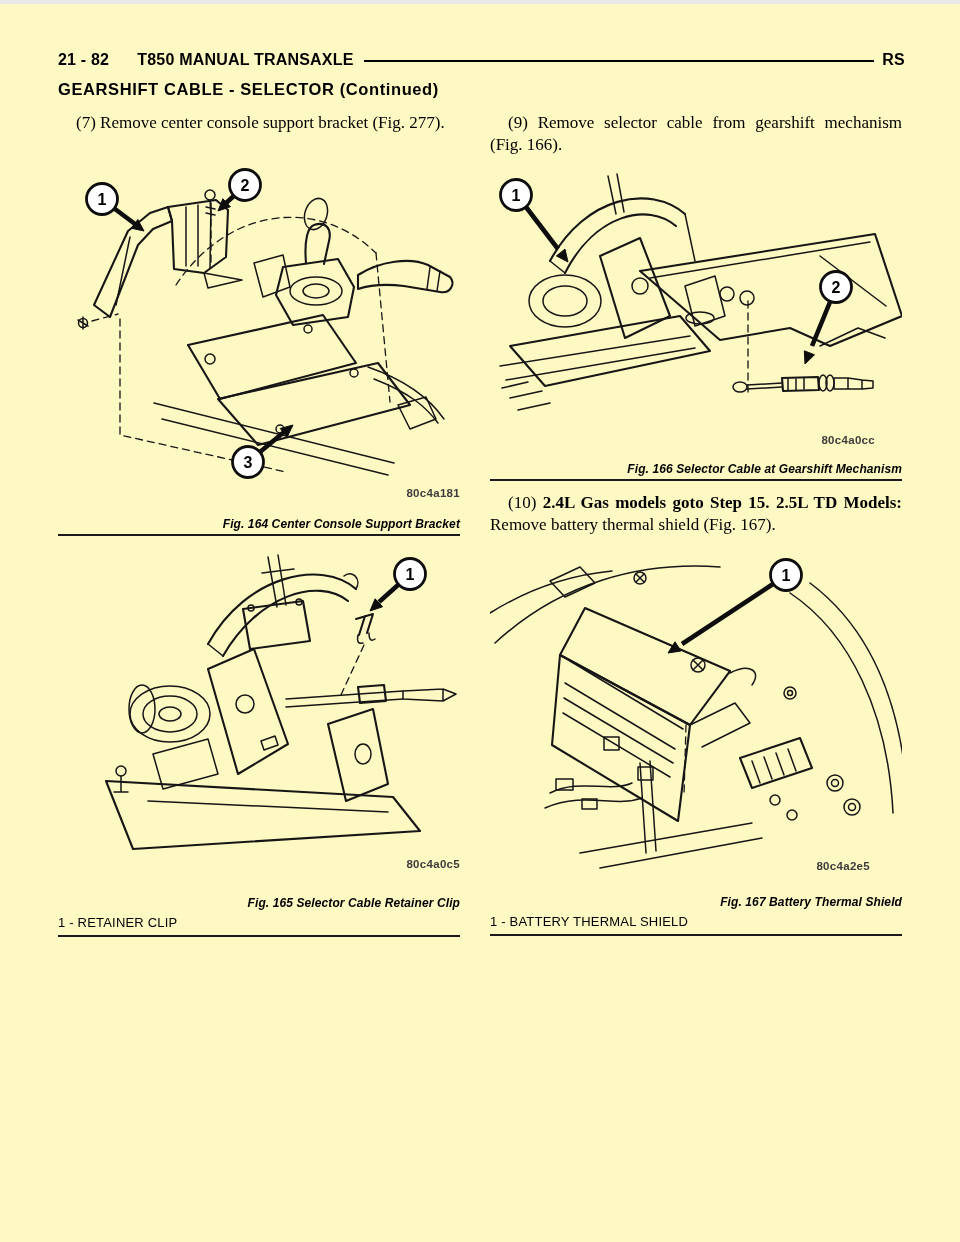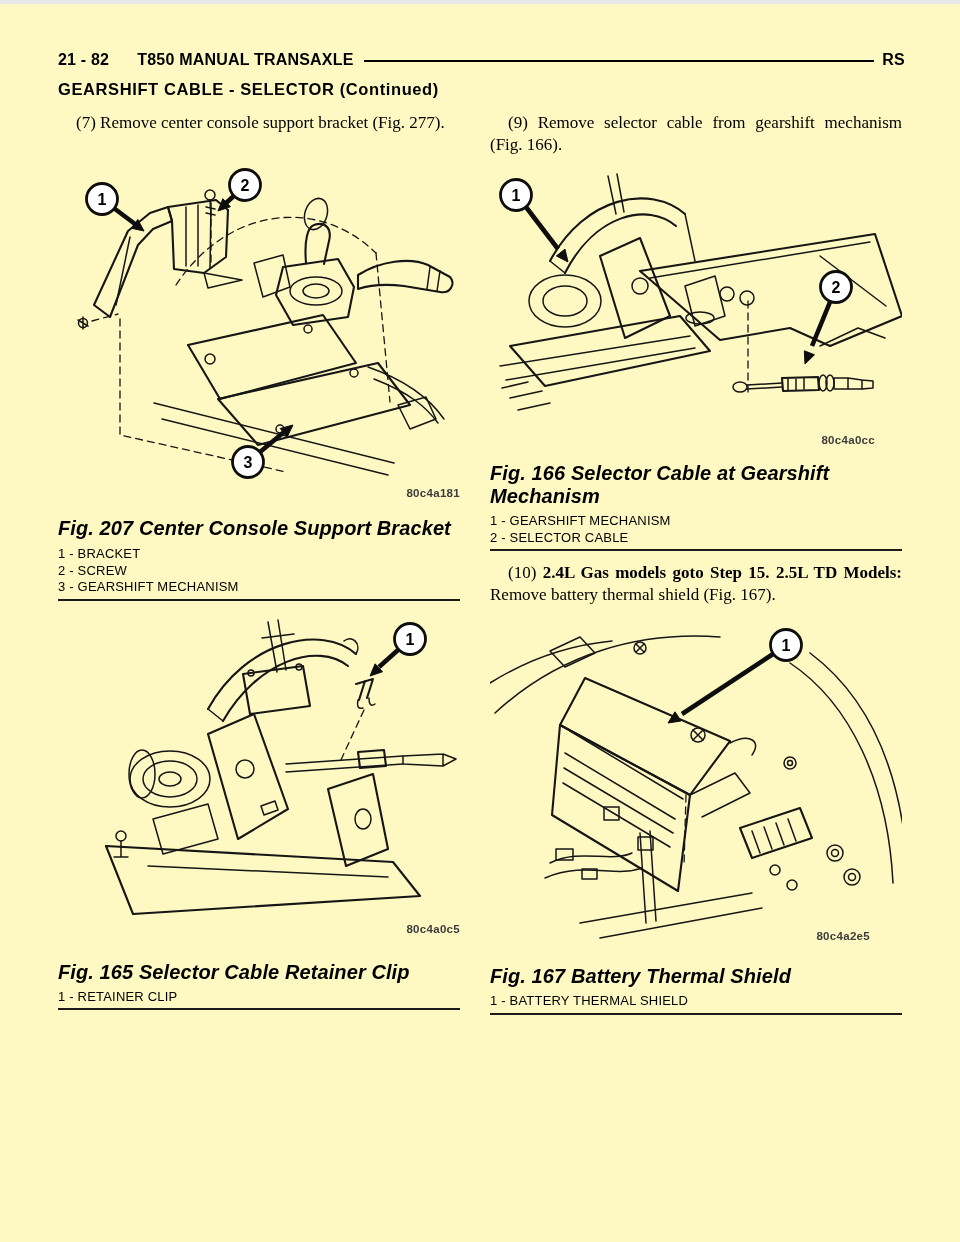--- a/index.html
+++ b/index.html
@@ -33,21 +33,21 @@
     font-size:17px; line-height:21.5px; text-align:justify; text-indent:18px;
   }
   .figbox { position:relative; }
   .figbox svg { display:block; }
   .figid {
     position:absolute; font-family:"Liberation Sans", sans-serif;
     font-size:11.5px; font-weight:bold; color:#3c3c3c; letter-spacing:.3px;
   }
   .figcap {
     font-family:"Liberation Sans", sans-serif; font-weight:bold; font-style:italic;
-    font-size:20px; text-align:left; letter-spacing:.1px;
+    font-size:12px; text-align:right; letter-spacing:.1px;
   }
   .legend {
     font-family:"Liberation Sans", sans-serif; font-size:13px; line-height:16.5px;
     letter-spacing:.2px;
   }
   .hrule { border-top:2.4px solid #1a1a1a; }
   
   .art path, .art line, .art ellipse, .art circle, .art rect, .art polyline {
     fill:none; stroke:#161616; stroke-width:1.5; stroke-linecap:round; stroke-linejoin:round;
   }
@@ -142,26 +142,21 @@
         </g>
         <g class="callout">
           <line x1="202" y1="285" x2="226" y2="265"></line>
           <polygon points="235,258 229.2,269.9 222.2,261.5"></polygon>
           <circle cx="190" cy="295" r="15.5"></circle>
           <text x="190" y="300.5">3</text>
         </g>
       </svg>
       <div class="figid" style="right:0; bottom:3px;">80c4a181</div>
     </div>
-    <div class="figcap" style="margin-top:15px;">Fig. 207 Center Console Support Bracket</div>
-    <div class="legend" style="margin-top:6px;">
-      <div>1 - BRACKET</div>
-      <div>2 - SCREW</div>
-      <div>3 - GEARSHIFT MECHANISM</div>
-    </div>
+    <div class="figcap" style="margin-top:15px;">Fig. 164 Center Console Support Bracket</div>
     <div class="hrule" style="margin-top:3px;"></div>
 
 
     <div class="figbox" style="height:325px; margin-top:13px;">
       <svg width="402" height="325" viewBox="0 0 402 325">
         <g class="art">
 
           <path d="M210,8 L219,58 M220,6 L228,56"></path>
           <path d="M204,24 L236,20"></path>
 
@@ -261,24 +256,20 @@
         <g class="callout">
           <line x1="340" y1="136" x2="322" y2="180"></line>
           <polygon points="315,198 314.3,184.8 324.5,188.8"></polygon>
           <circle cx="346" cy="121" r="15.5"></circle>
           <text x="346" y="126.5">2</text>
         </g>
       </svg>
       <div class="figid" style="right:27px; bottom:5px;">80c4a0cc</div>
     </div>
     <div class="figcap" style="margin-top:11px;">Fig. 166 Selector Cable at Gearshift Mechanism</div>
-    <div class="legend" style="margin-top:5px;">
-      <div>1 - GEARSHIFT MECHANISM</div>
-      <div>2 - SELECTOR CABLE</div>
-    </div>
     <div class="hrule" style="margin-top:3px;"></div>
 
     <p class="step" style="margin-top:11px; height:44px;"><span>(10) </span><b>2.4L Gas models goto Step 15. 2.5L TD Models: </b><span>Remove battery thermal shield (Fig. 167).</span></p>
 
     <div class="figbox" style="height:320px; margin-top:17px;">
       <svg width="412" height="320" viewBox="0 0 412 320">
         <g class="art">
 
           <path d="M5,90 C70,30 150,8 230,14"></path>
           <path d="M0,60 C40,35 80,22 122,18"></path>

